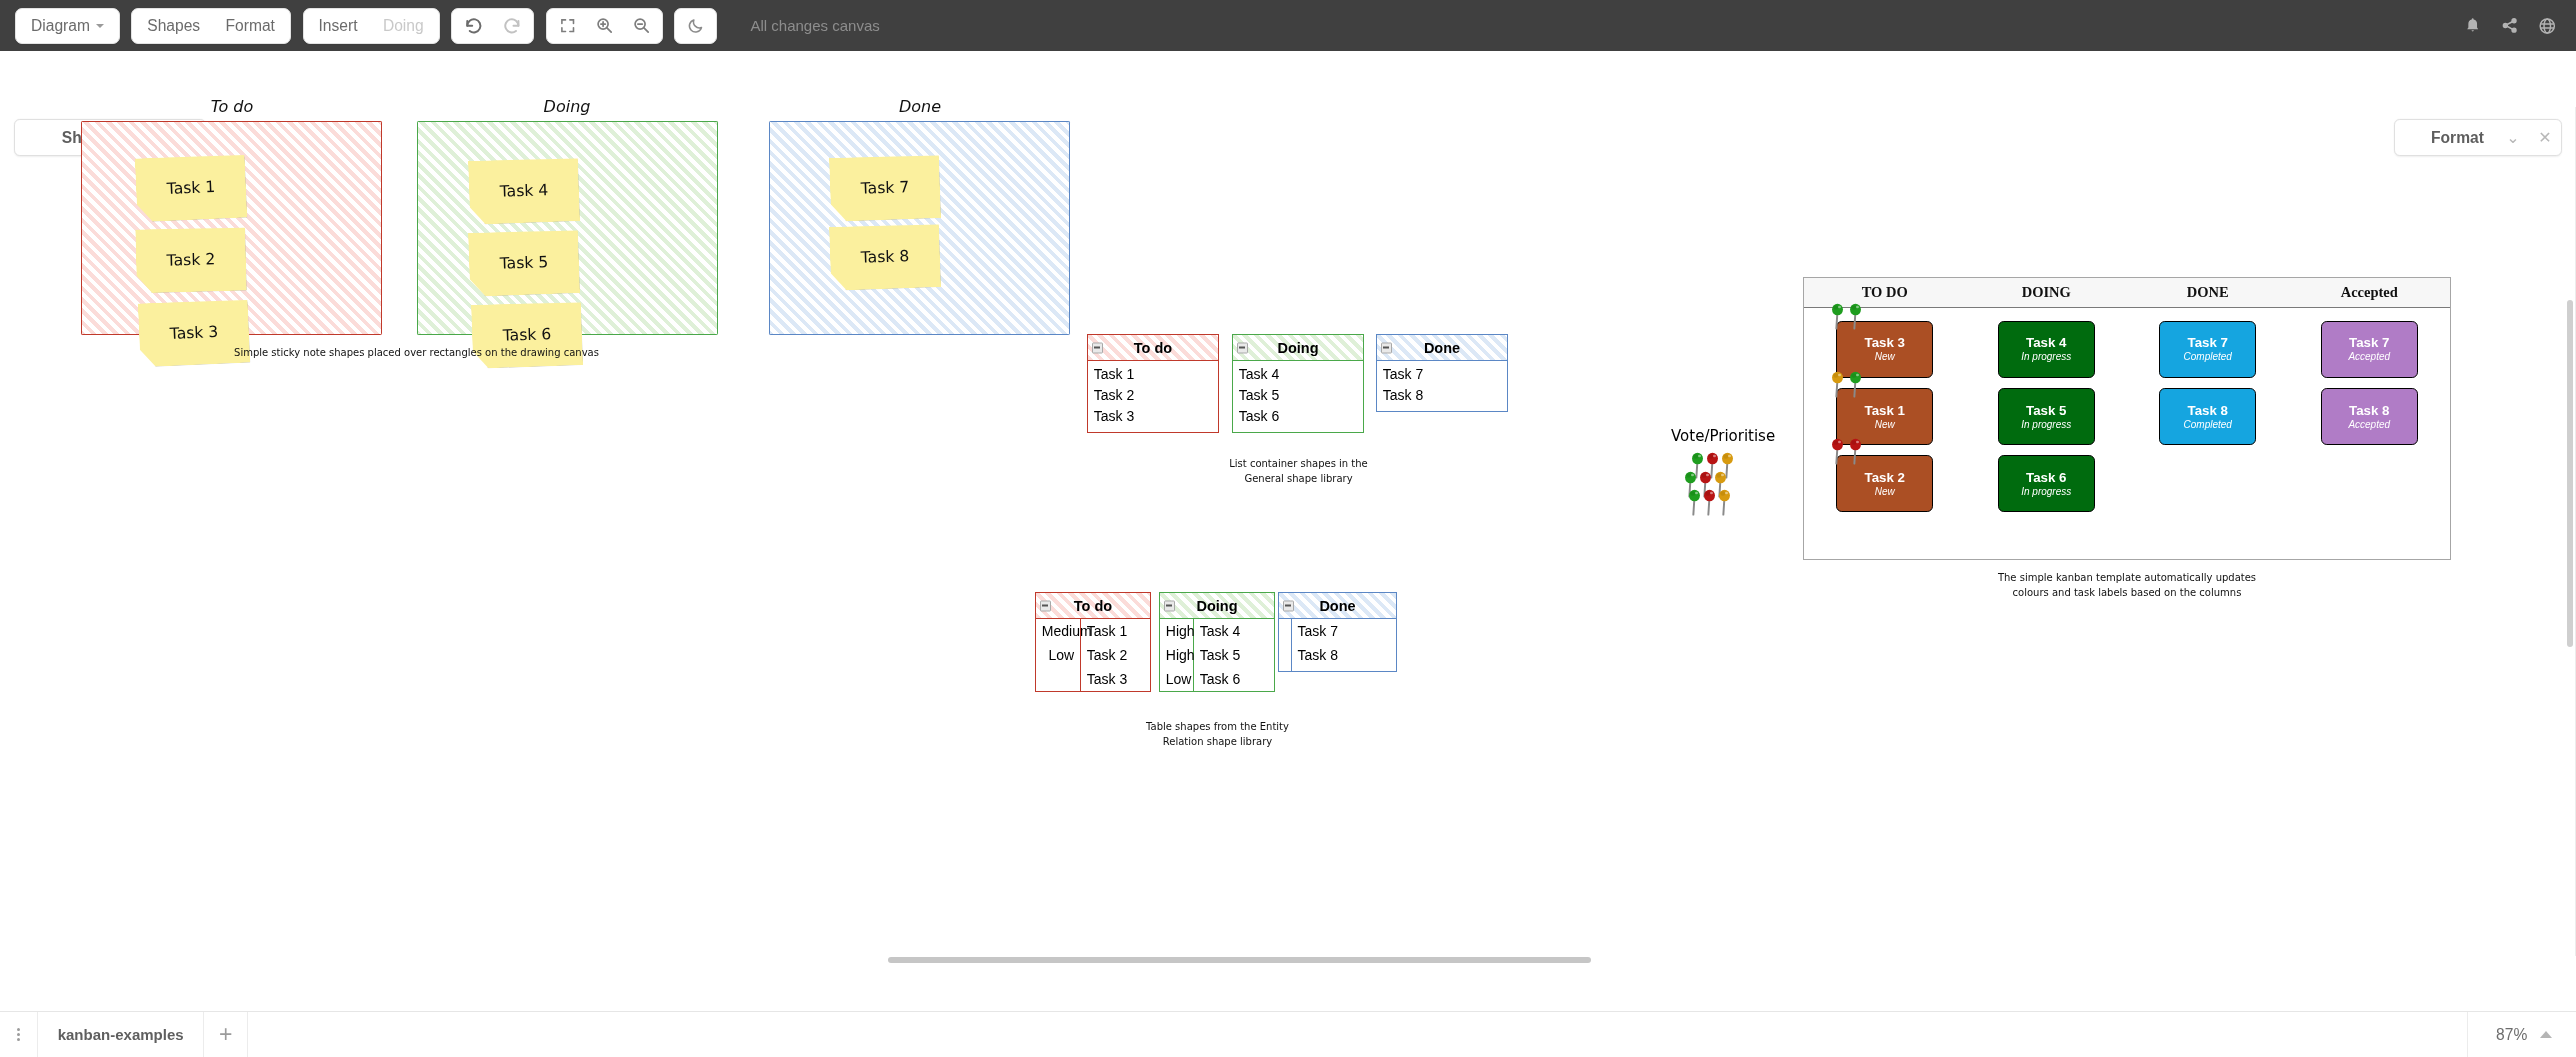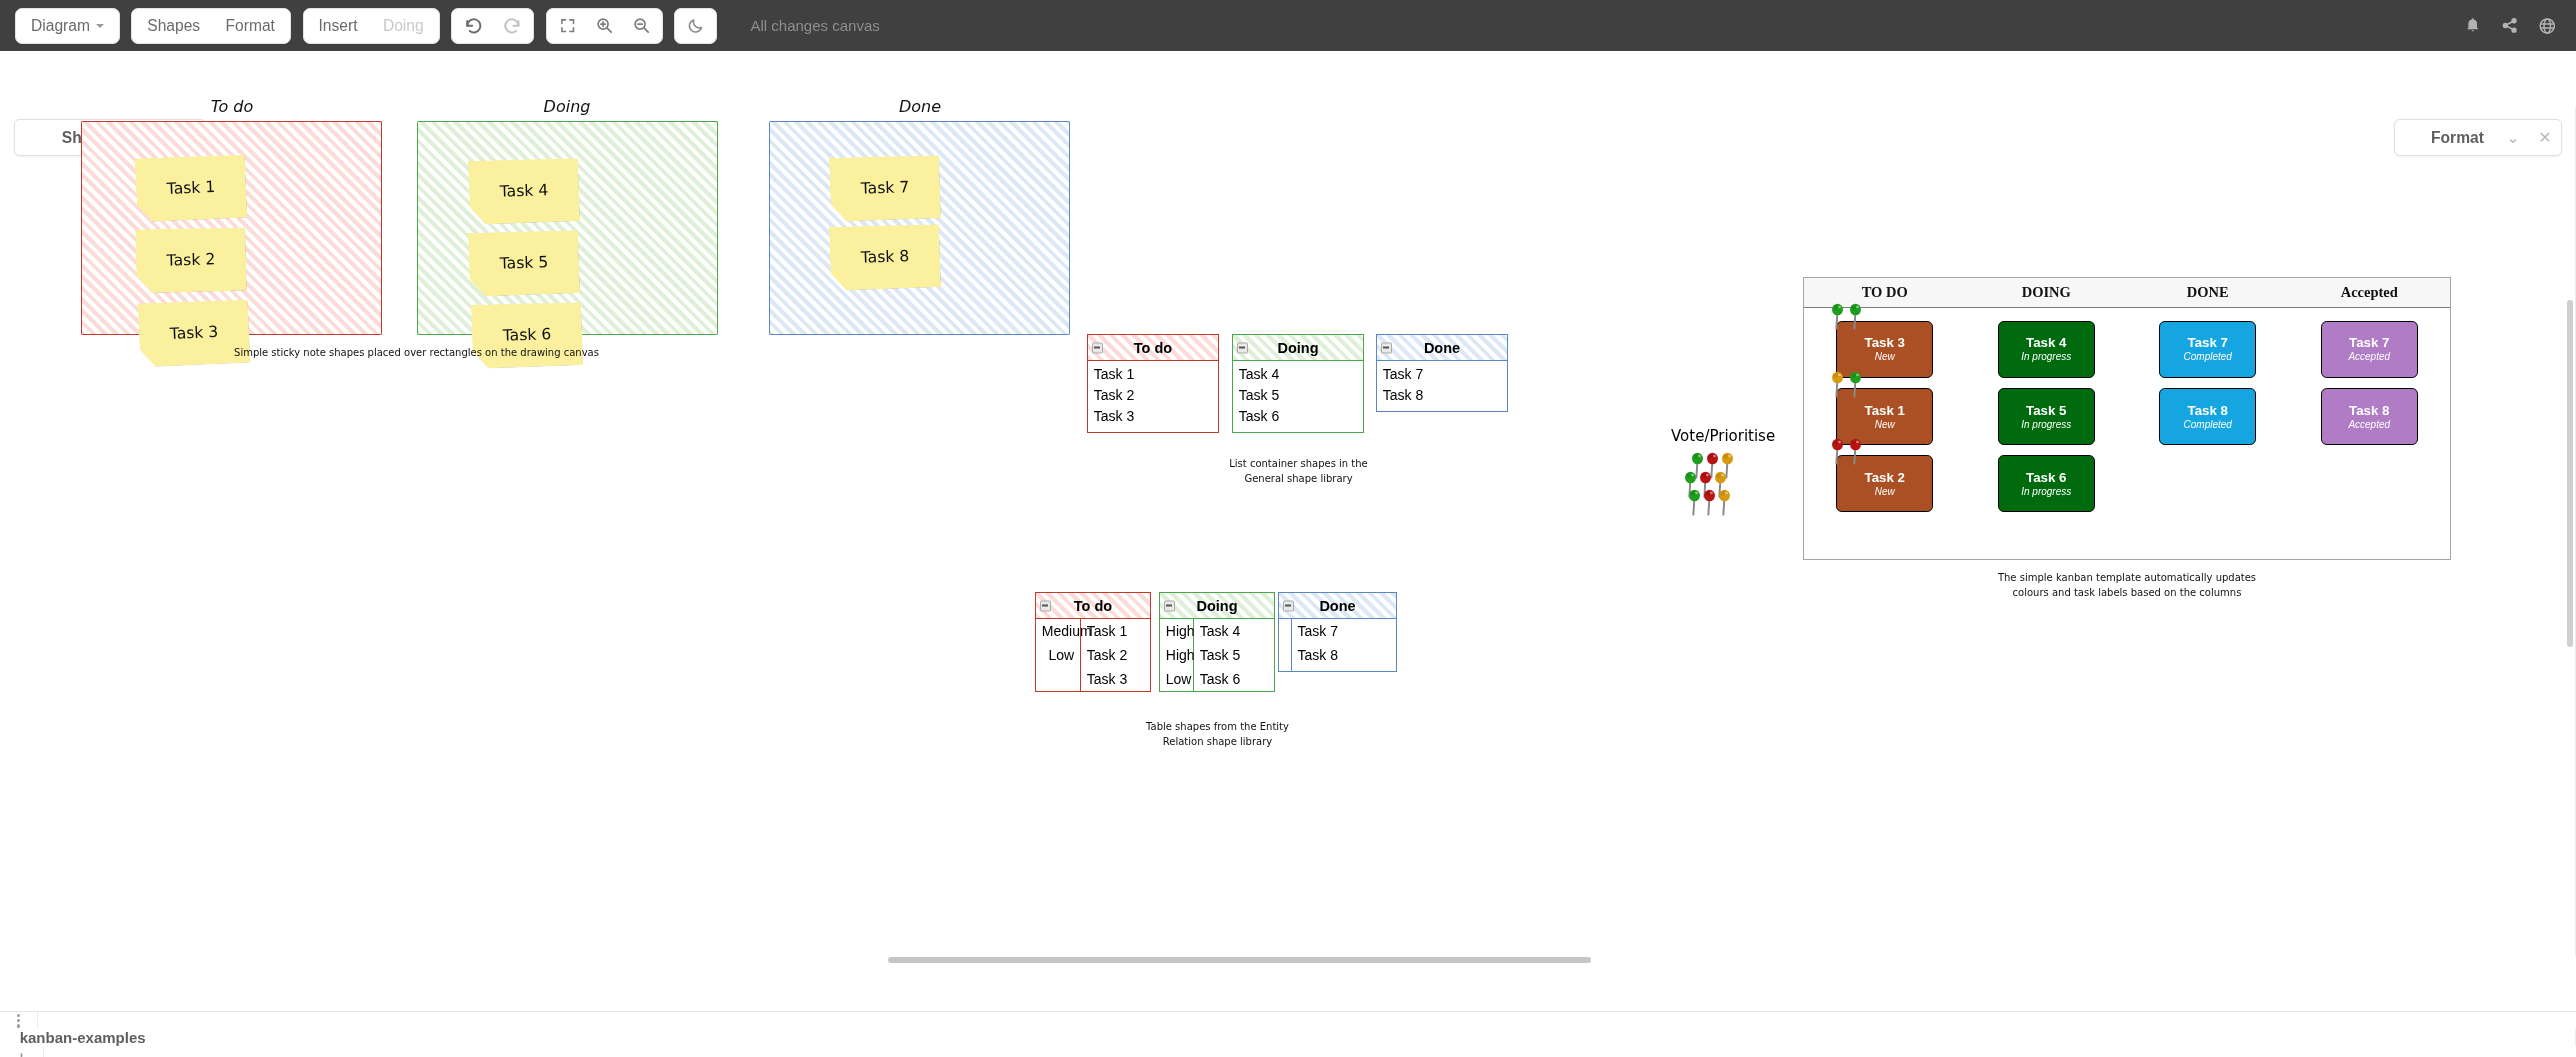--- a/index.html
+++ b/index.html
@@ -194,21 +194,21 @@
   }
   .vscroll-thumb {
     position: absolute; right: 2.9px; top: 249px; width: 5.8px; height: 347px;
     background: #cfcfcf; border-radius: 3.5px;
   }
 
   
   .bottombar {
     position: absolute; left: 0; right: 0; bottom: 0; height: 46px;
     background: #fff; border-top: 0.6px solid #e6e6e6;
-    display: flex; align-items: stretch; flex-direction: column;
+    display: flex; align-items: stretch;
   }
   .bb-kebab {
     width: 38px; display: flex; align-items: center; justify-content: center;
     border-right: 0.6px solid #ececec; cursor: pointer;
   }
   .bb-kebab i {
     display: block; width: 3.5px; height: 3.5px; background: #9b9b9b; border-radius: 50%;
     margin: 1.7px 0;
   }
   .bb-tab {

